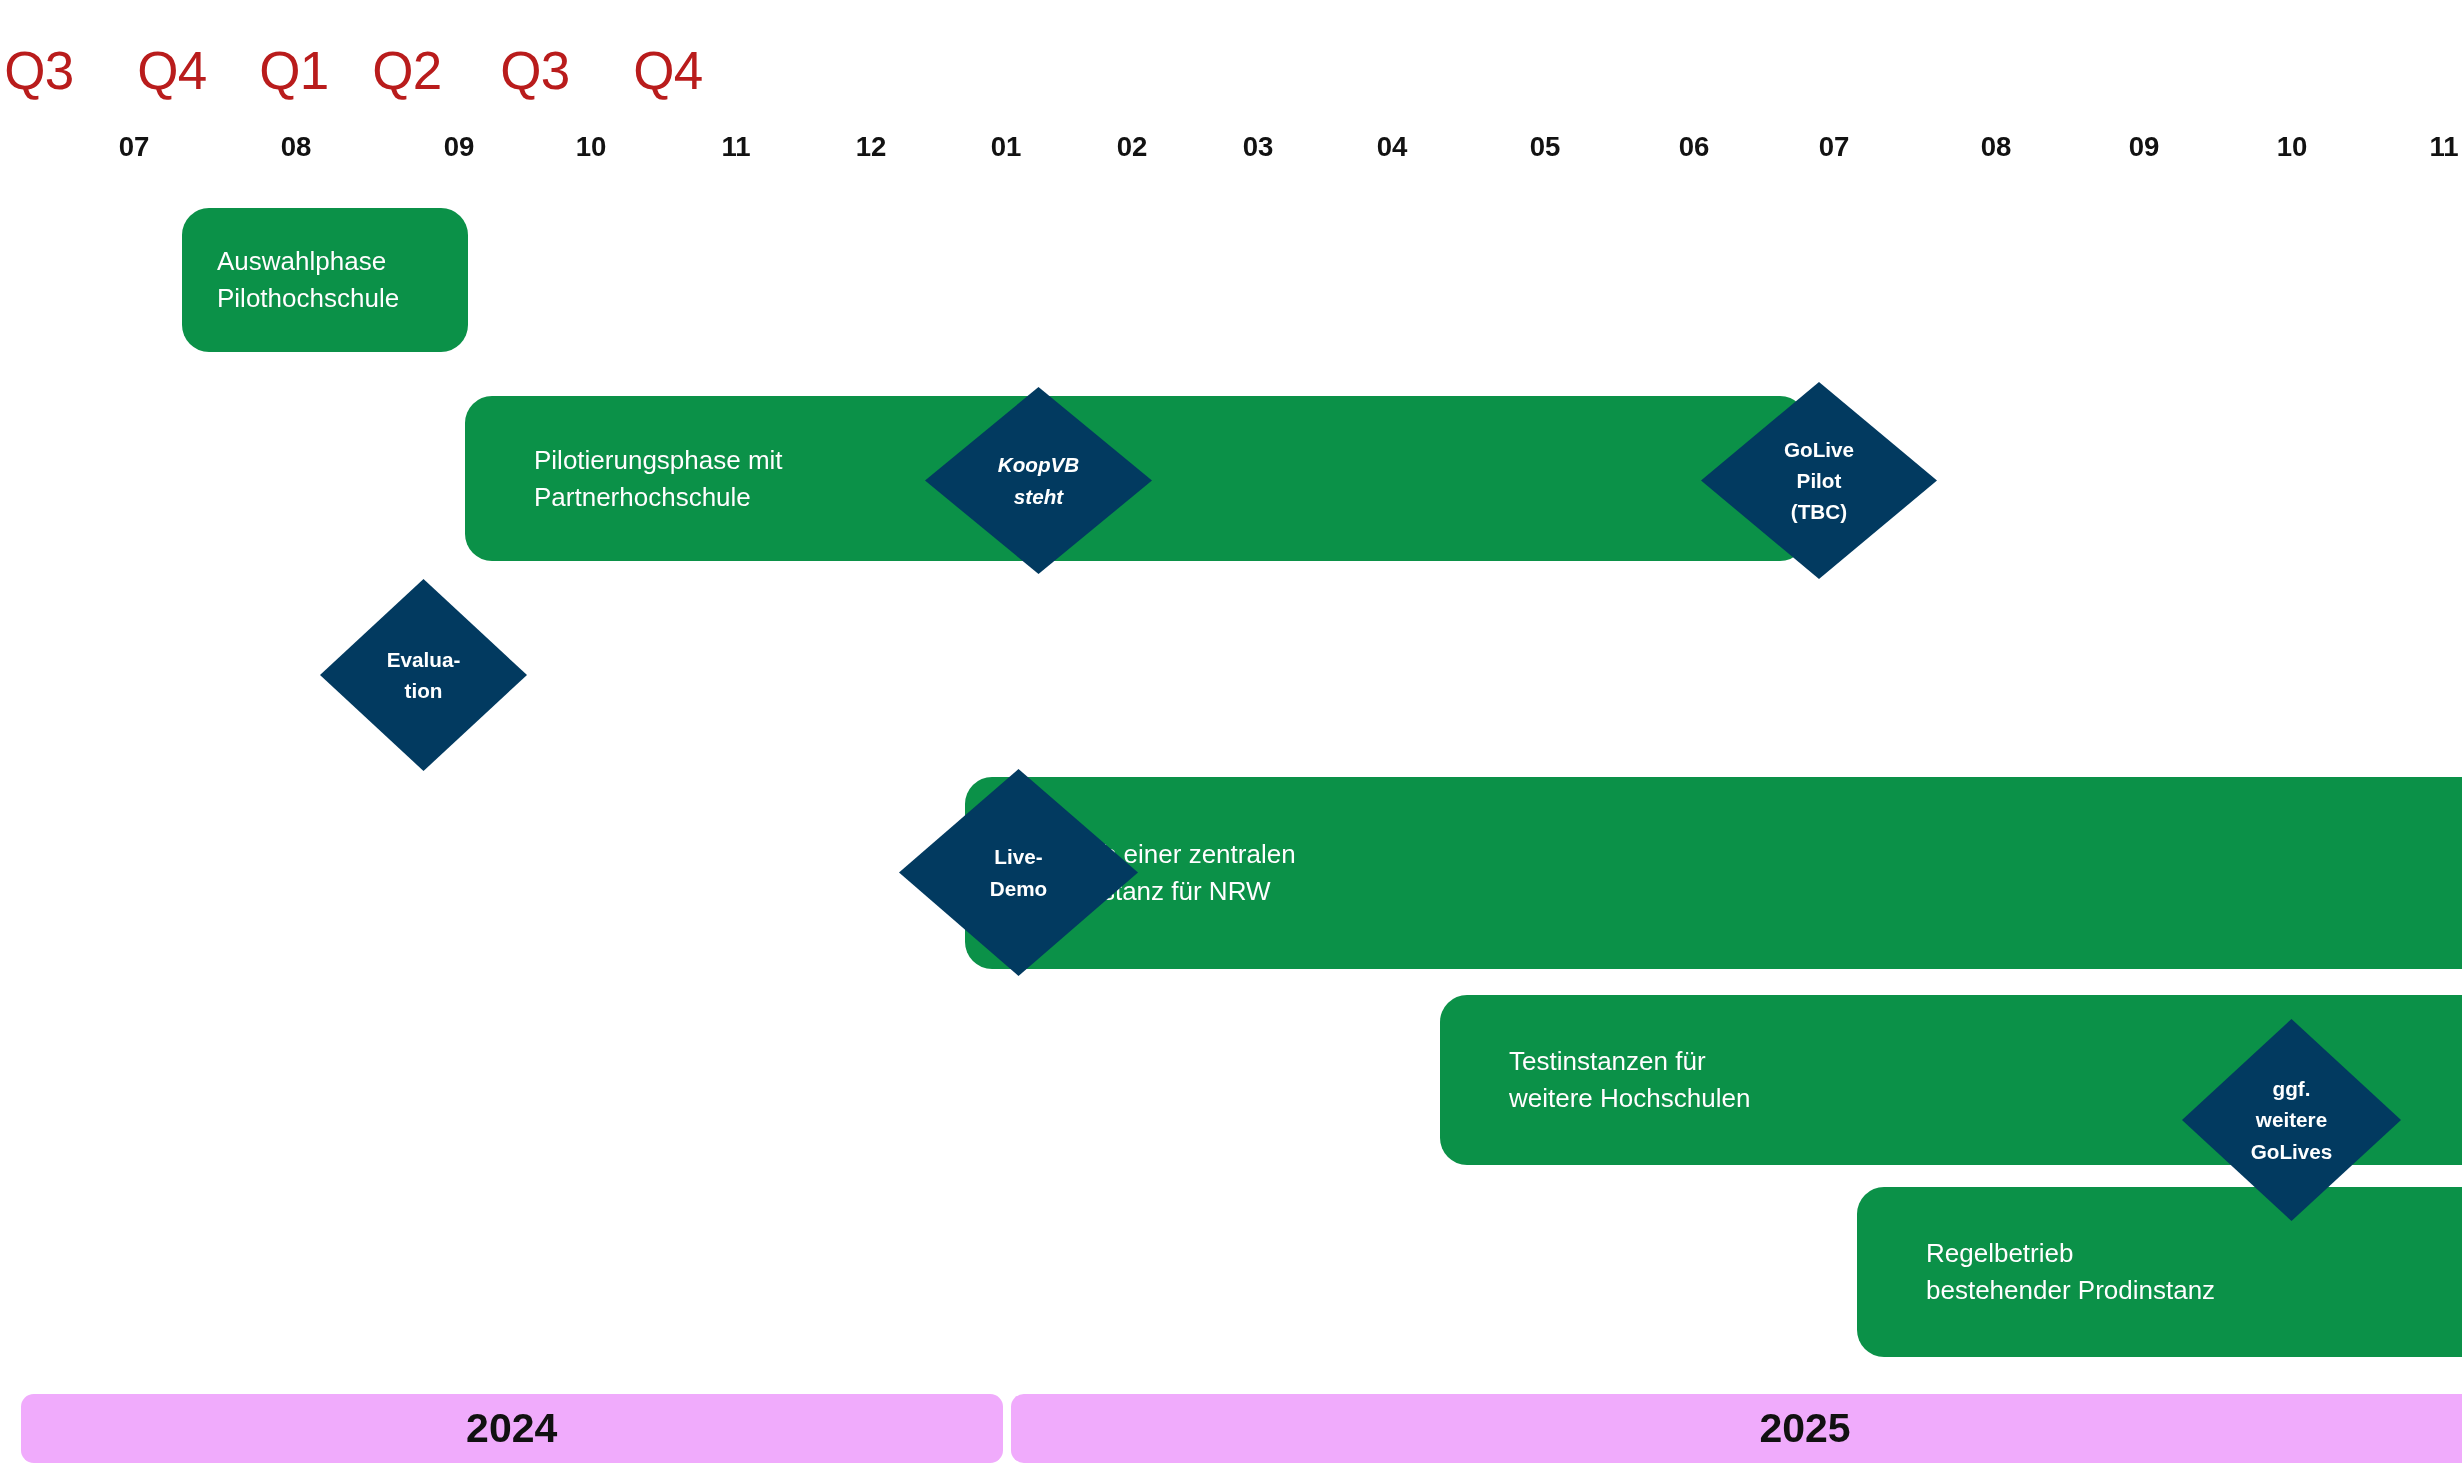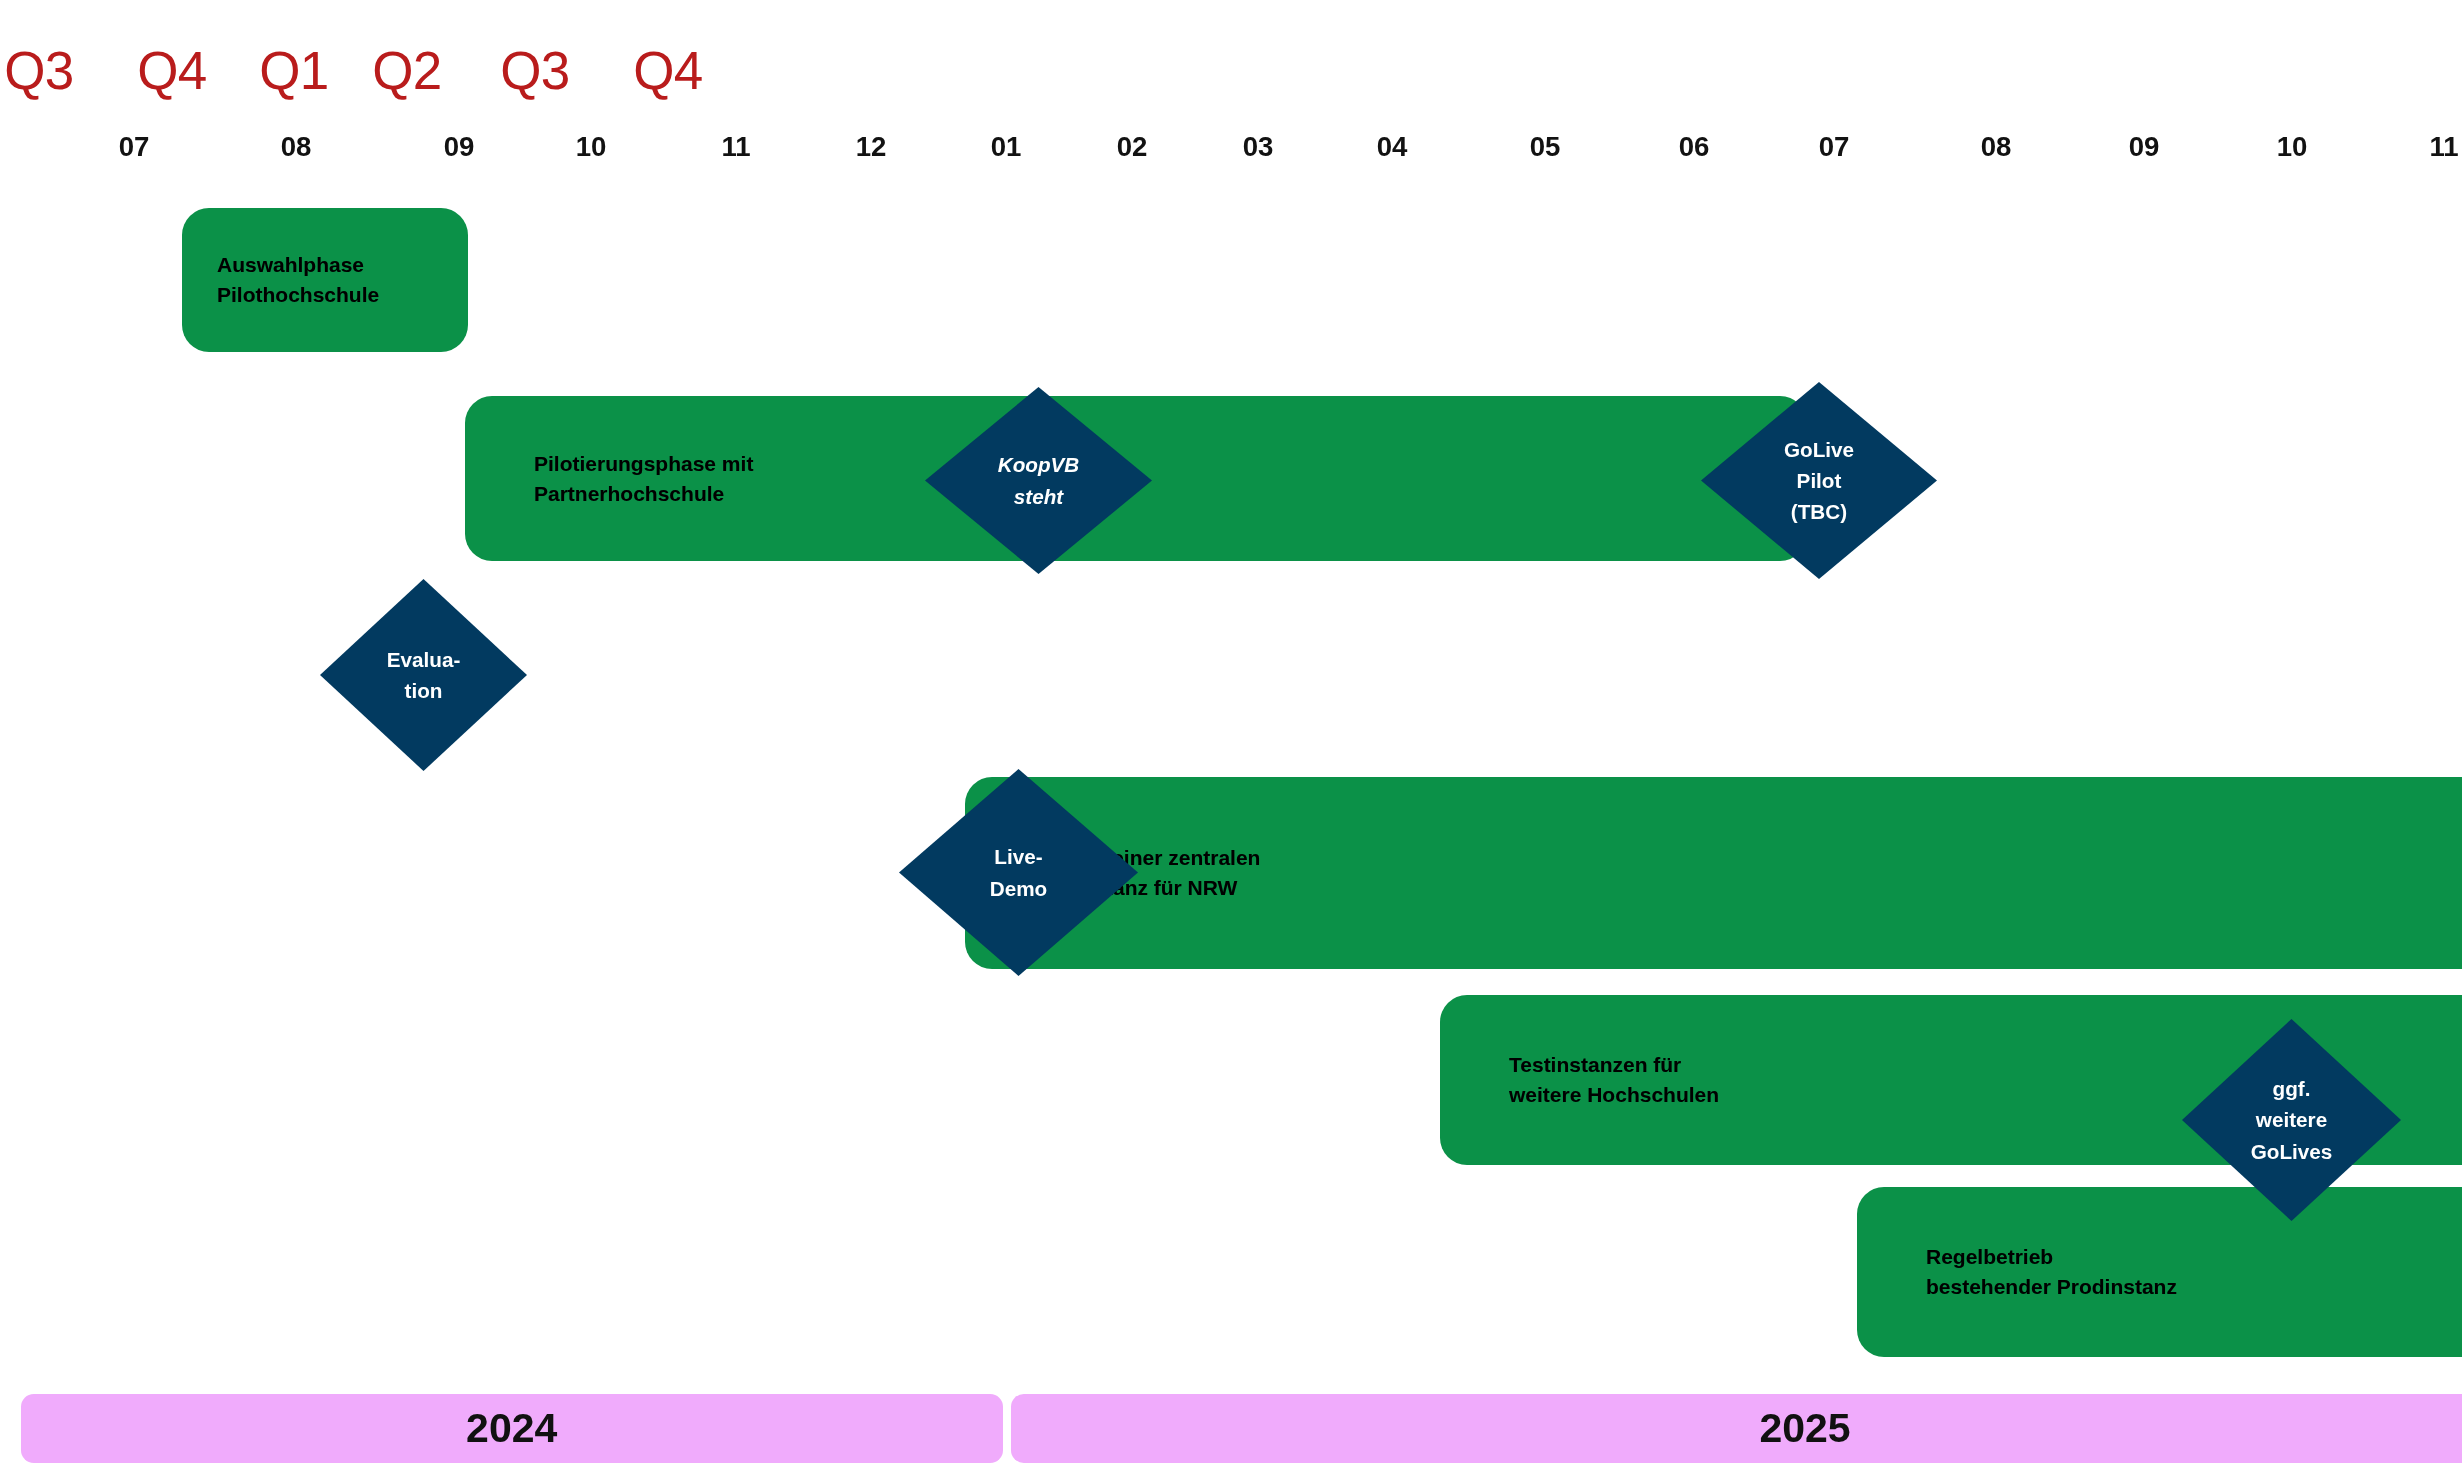--- a/index.html
+++ b/index.html
@@ -49,23 +49,23 @@
   .bar {
     position: absolute;
     border-radius: 27px;
     background: #0B9148;
     box-sizing: border-box;
     display: flex;
     align-items: center;
     z-index: 2;
   }
   .bar-label {
-    color: #000000;
-    font-weight: 700;
-    font-size: 21px;
+    color: #ffffff;
+    font-weight: 400;
+    font-size: 26px;
     line-height: 1.42;
     padding-left: 69px;
     padding-right: 19.7px;
     white-space: pre-line;
     text-shadow: 0 0 0.5px rgba(0,0,0,0.18);
   }
   .bar-label.tight { padding-left: 35px; }
 
   .diamond {
     position: absolute;

